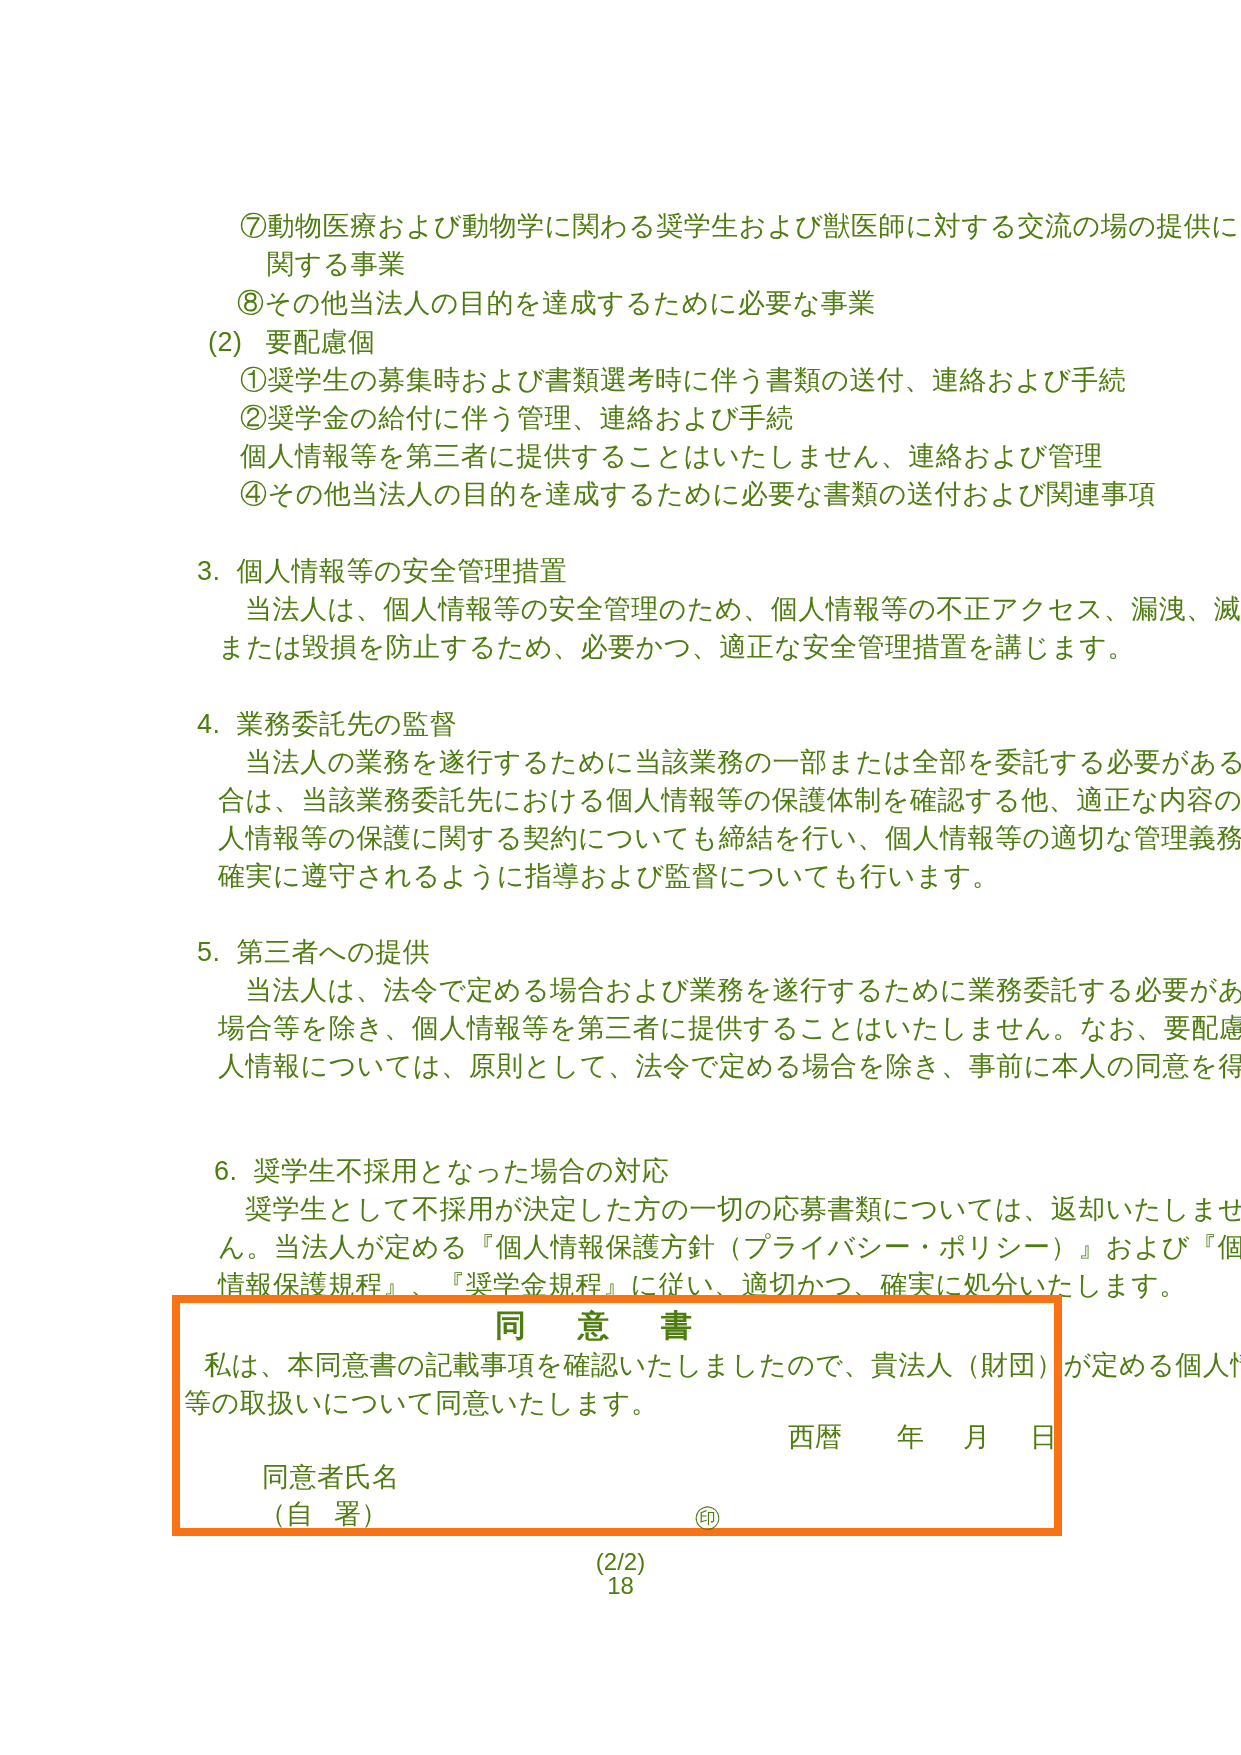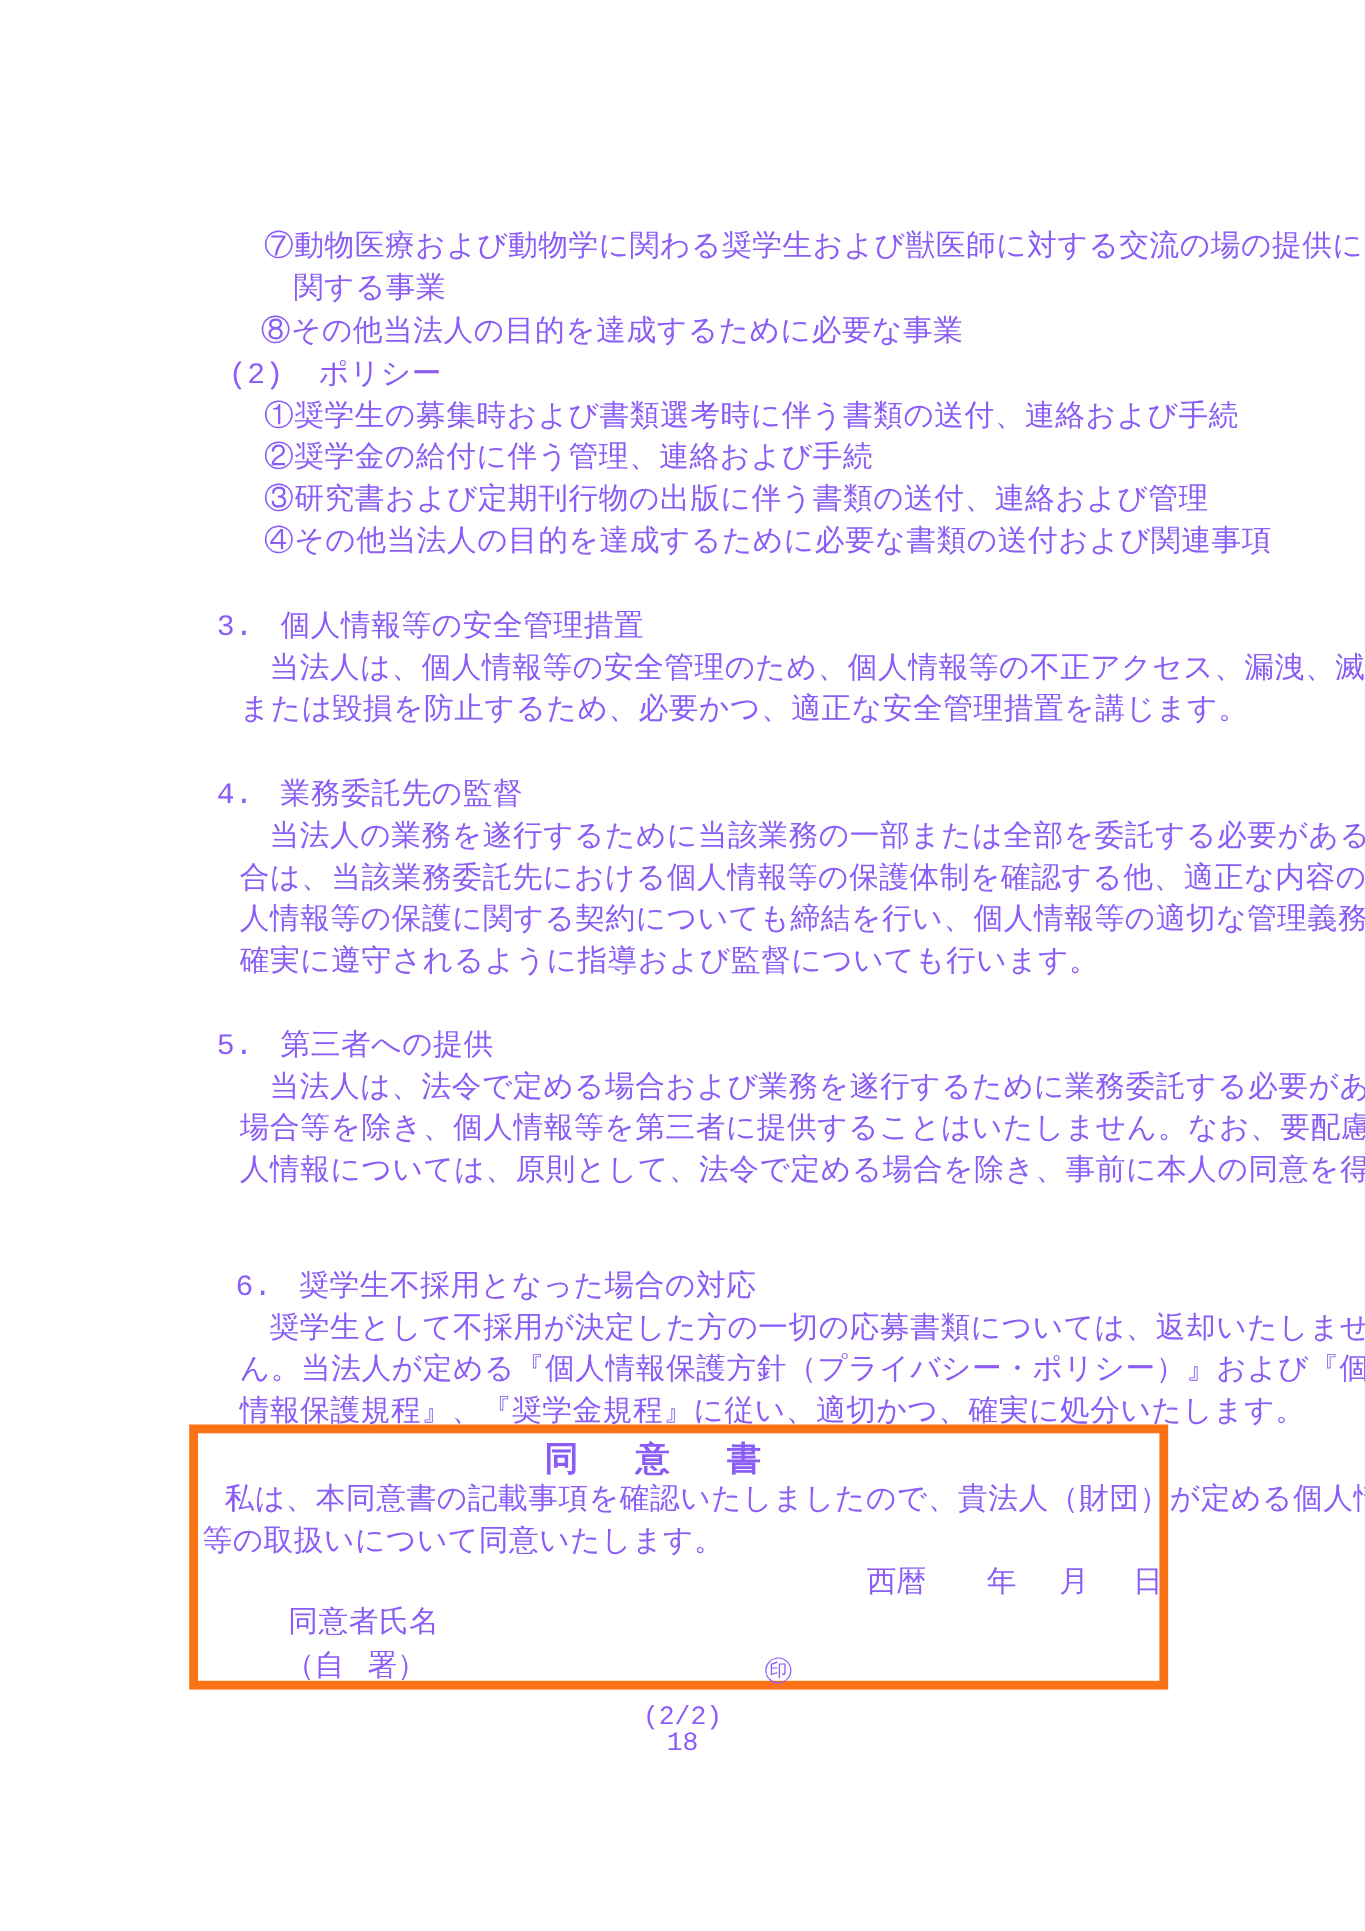--- a/index.html
+++ b/index.html
@@ -1,22 +1,22 @@
 <!DOCTYPE html>
 <html lang="ja"><head>
 <meta charset="utf-8">
 <style>
   html, body { margin: 0; padding: 0; background: #ffffff; }
   .page {
     position: relative;
     width: 1241px;
     height: 1755px;
     background: #ffffff;
-    color: #8b5cf6;
-    font-family: Liberation Mono, monospace;
+    color: #4d7c0f;
+    font-family: Liberation Sans, sans-serif;
     overflow: hidden;
   }
   .ln {
     position: absolute;
     font-size: 27px;
     line-height: 32px;
     white-space: nowrap;
     letter-spacing: 0.5px;
   }
   .head-num { display: inline-block; }
@@ -89,25 +89,25 @@
 <body>
 
 <div class="page">
 
   <div class="ln" style="left:240px;top:210px">⑦動物医療および動物学に関わる奨学生および獣医師に対する交流の場の提供に</div>
   <div class="ln" style="left:267px;top:248px">関する事業</div>
   <div class="ln" style="left:237px;top:287px">⑧その他当法人の目的を達成するために必要な事業</div>
 
   <div class="ln" style="left:208px;top:326px">
     <span class="head-num">(2)</span>
-    <span class="purpose-title">ポリシー</span>
+    <span class="purpose-title">要配慮個</span>
   </div>
   <div class="ln" style="left:240px;top:364px">①奨学生の募集時および書類選考時に伴う書類の送付、連絡および手続</div>
   <div class="ln" style="left:240px;top:402px">②奨学金の給付に伴う管理、連絡および手続</div>
-  <div class="ln" style="left:240px;top:440px">③研究書および定期刊行物の出版に伴う書類の送付、連絡および管理</div>
+  <div class="ln" style="left:240px;top:440px">個人情報等を第三者に提供することはいたしません、連絡および管理</div>
   <div class="ln" style="left:240px;top:478px">④その他当法人の目的を達成するために必要な書類の送付および関連事項</div>
 
   <div class="ln" style="left:197px;top:555px">
     <span class="head-num">3.</span>
     <span class="head-title">個人情報等の安全管理措置</span>
   </div>
   <div class="ln" style="left:245px;top:593px">当法人は、個人情報等の安全管理のため、個人情報等の不正アクセス、漏洩、滅失</div>
   <div class="ln" style="left:218px;top:631px">または毀損を防止するため、必要かつ、適正な安全管理措置を講じます。</div>
 
   <div class="ln" style="left:197px;top:708px">

